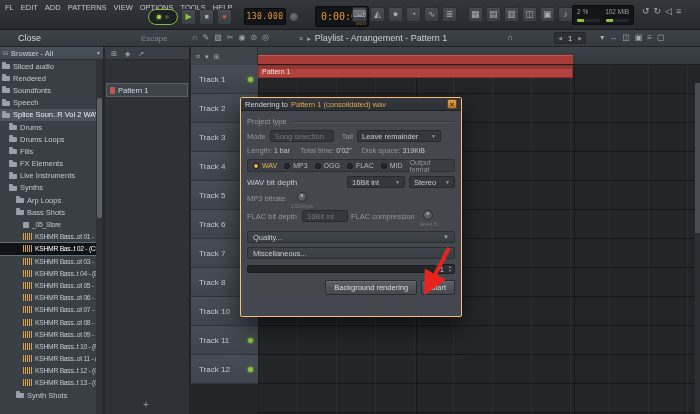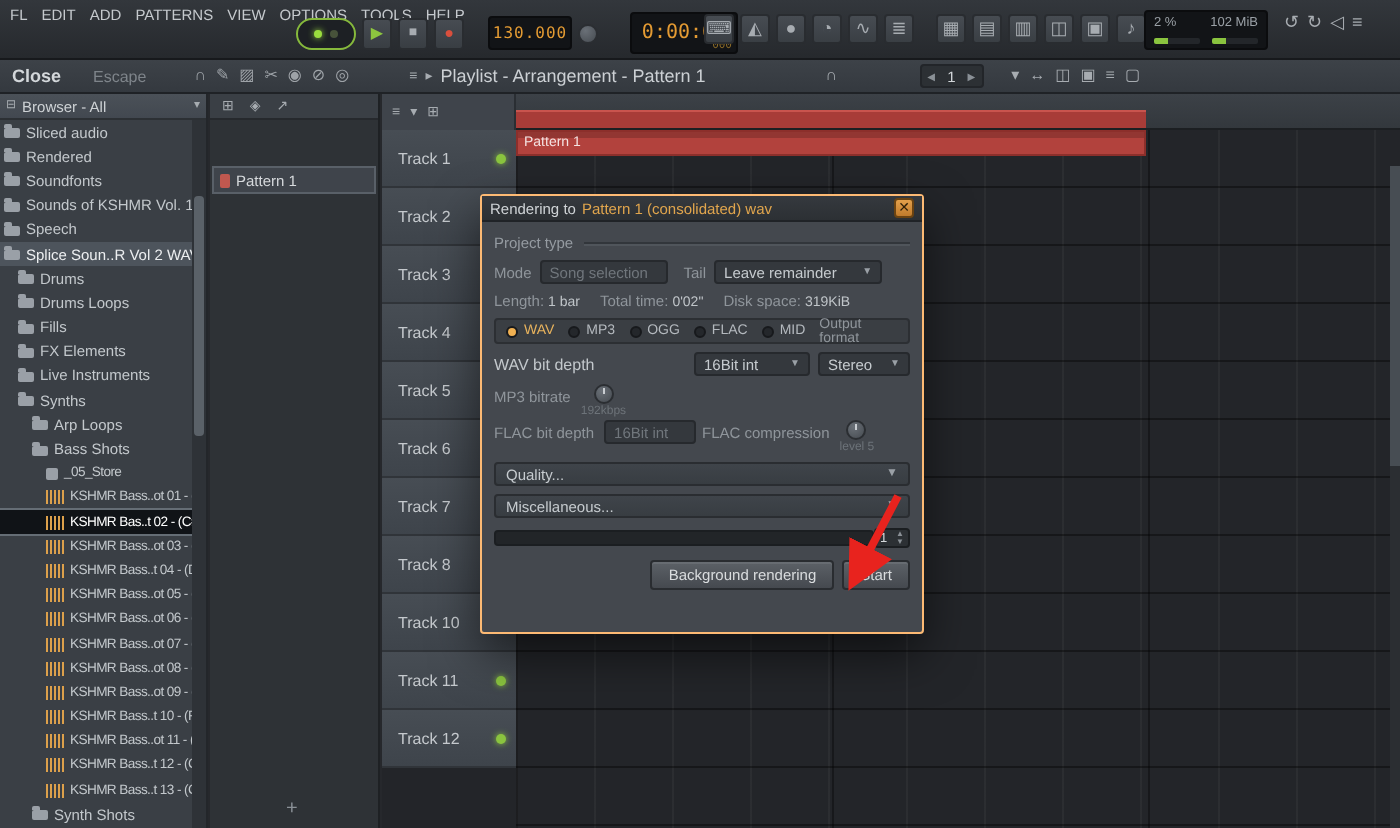--- a/index.html
+++ b/index.html
@@ -39,22 +39,22 @@
   #cpu-panel .row1{display:flex;justify-content:space-between;font-size:6.5px;color:#9aa0a6;}
   #cpu-panel .meters{display:flex;gap:6px;}
   .meter{width:24px;height:3px;background:#23262a;border-radius:1px;position:relative;overflow:hidden;}
   .meter::after{content:"";position:absolute;left:0;top:0;height:100%;width:30%;background:#8ac43f;}
   #tr-icons{position:absolute;left:642px;top:7px;display:flex;gap:4px;}
 
   
   #secondbar{position:absolute;left:0;top:30px;width:700px;height:17px;
        background:linear-gradient(#3d4248,#34393f);border-bottom:1px solid #1f2226;
        display:flex;align-items:center;}
-  #close-label{font-size:9px;color:#d3d7da;margin-left:6px;font-weight:bold;}
-  #escape-label{font-size:8px;color:#7e848a;padding-left:16px;}
+  #close-label{font-size:9px;color:#d3d7da;margin-left:18px;}
+  #escape-label{font-size:8px;color:#7e848a;margin-left:84px;padding-left:16px;}
   #tool-icons{display:flex;gap:5px;margin-left:24px;}
   #tool-icons .ico{font-size:8px;color:#9ea3a8;}
   #pl-title-wrap{display:flex;align-items:center;gap:4px;margin-left:30px;}
   #pl-title-wrap .ico{font-size:7px;}
   #playlist-title{font-size:9px;color:#ccd0d4;white-space:nowrap;}
   #snap-group{display:flex;align-items:center;gap:4px;margin-left:60px;}
   .mini-dd{height:12px;background:#2c3034;border:1px solid #222529;border-radius:2px;
        display:inline-flex;align-items:center;padding:0 4px;font-size:7.5px;color:#c3c7cb;gap:4px;margin-top:48px;}
   .mini-dd .car{font-size:5px;color:#9aa0a6;}
   #stepper{width:32px;height:12px;background:#2c3034;border:1px solid #222529;border-radius:2px;
@@ -309,24 +309,20 @@
         <div class="brow" style="padding-left: 2px;">
           <span class="ficon"></span>
           <span class="blab">Rendered</span>
         </div>
         <div class="brow" style="padding-left: 2px;">
           <span class="ficon"></span>
           <span class="blab">Soundfonts</span>
         </div>
         <div class="brow" style="padding-left: 2px;">
           <span class="ficon"></span>
-          <span class="blab">Sounds of KSHMR Vol. 1</span>
-        </div>
-        <div class="brow" style="padding-left: 2px;">
-          <span class="ficon"></span>
           <span class="blab">Speech</span>
         </div>
         <div class="brow highlight" style="padding-left: 2px;">
           <span class="ficon"></span>
           <span class="blab">Splice Soun..R Vol 2 WAV</span>
         </div>
         <div class="brow" style="padding-left: 9px;">
           <span class="ficon"></span>
           <span class="blab">Drums</span>
         </div>

